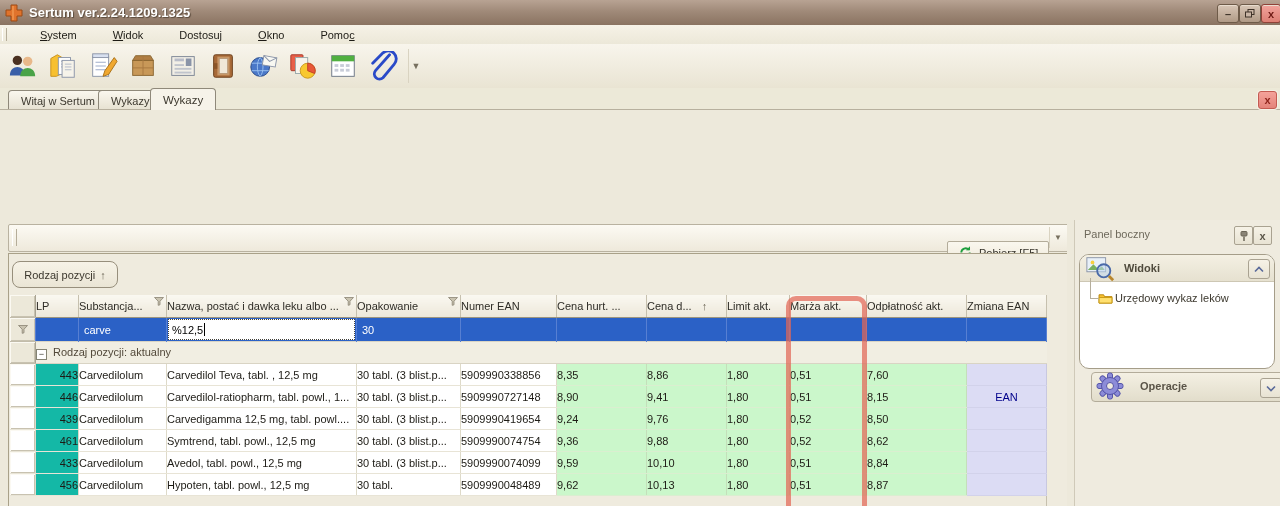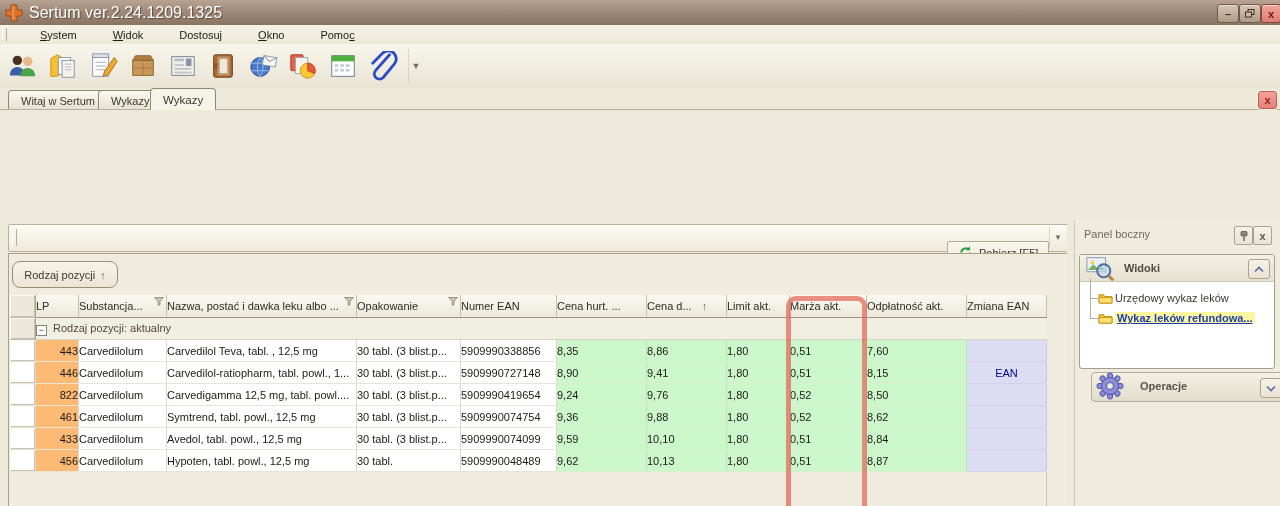--- a/index.html
+++ b/index.html
@@ -3,21 +3,21 @@
 <meta charset="utf-8">
 <style>
   html,body{margin:0;padding:0;background:#ECE9D8;}
   #screen{position:relative;width:1280px;height:506px;overflow:hidden;
     font-family:"Liberation Sans","DejaVu Sans",sans-serif;font-size:11px;color:#1d1b15;}
 
   
   #titlebar{position:absolute;left:0;top:0;width:1280px;height:25px;
     background:linear-gradient(#b8a393,#a08a79 45%,#8a7361);display:flex;align-items:center;}
   #app-logo{width:18px;height:18px;margin:0 6px 0 5px;}
-  #title-text{color:#fff;font-weight:normal;font-size:16px;text-shadow:1px 1px 1px #5a4a3c;}
+  #title-text{color:#fff;font-weight:bold;font-size:13px;text-shadow:1px 1px 1px #5a4a3c;}
   .winbtn{position:absolute;top:4px;width:20px;height:17px;border-radius:3px;
     border:1px solid #6e5b49;display:flex;align-items:center;justify-content:center;
     font-size:11px;font-weight:bold;color:#3e3228;
     background:linear-gradient(#d8c6b6,#b09a86);box-shadow:inset 0 1px 0 #e8dccf;}
   #btn-min{left:1217px;}
   #btn-restore{left:1239px;}
   #btn-close{left:1261px;width:18px;background:linear-gradient(#f2a49c,#dd7f74);
     border-color:#8f4238;color:#6e1a14;}
 
   
@@ -81,41 +81,41 @@
   tr.filter td.ind{background:#ECE8D9;}
   .filter-text{padding-left:5px;}
   .filter-input{margin:1px;height:19px;background:#fff;border:1px dotted #44423a;color:#000;
     display:flex;align-items:center;padding-left:3px;}
   .caret{display:inline-block;width:1px;height:13px;background:#000;margin-left:1px;}
   tr.grp td.gcell{height:21px;background:#F1EEE2;border-bottom:1px solid #d9d4c4;border-top:1px solid #d9d4c4;
     color:#52493a;font-weight:bold;padding-left:3px;}
   .grpbox{display:inline-block;width:9px;height:9px;border:1px solid #848373;background:#fff;
     font:9px/8px "Liberation Sans",sans-serif;text-align:center;color:#3a382e;margin-right:6px;vertical-align:-1px;}
   tr.data td{height:21px;border-right:1px solid #dedac9;border-bottom:1px solid #e8e4d6;background:#fff;padding:0 5px;}
-  tr.data td.c-lp{background:#fdba74;text-align:right;}
+  tr.data td.c-lp{background:#14b8a6;text-align:right;}
   tr.data td.c-num{background:#CBF7CB;text-align:left;border-right:1px solid #c4dfba;border-bottom:1px solid #daeed0;}
   tr.data td.c-chg{background:#DCDCF4;text-align:center;color:#00008B;border-right:1px solid #c8c8e0;border-bottom:1px solid #d2d2ea;}
   #grid-filler{position:absolute;left:1046px;top:185px;width:20px;height:318px;background:#EFEBDE;
     border-left:1px solid #c6c0ae;z-index:1;}
 
   
   #annotation{position:absolute;left:786px;top:186px;width:71px;height:292px;
     border:5px solid rgba(226,102,86,0.72);border-radius:10px;z-index:50;pointer-events:none;}
 
   
   #splitter{position:absolute;left:1067px;top:110px;width:7px;height:396px;background:#EDE9DB;}
   #sidepanel{position:absolute;left:1074px;top:110px;width:206px;height:396px;background:#EFEBDF;
     border-left:1px solid #cfc9b8;}
   #sp-title{position:absolute;left:9px;top:8px;color:#6e695b;}
   .sp-btn{position:absolute;top:6px;width:17px;height:17px;border:1px solid #a9a291;border-radius:2px;
     background:linear-gradient(#f6f2e7,#e8e3d3);display:flex;align-items:center;justify-content:center;color:#5a5448;}
   #sp-pin{left:159px;}
   #sp-close{left:178px;font-weight:bold;font-size:11px;}
   #widoki-box{position:absolute;left:4px;top:34px;width:194px;height:113px;border:1px solid #a59d89;
-    border-radius:3px;background:#fff;overflow:hidden;}
+    border-radius:10px;background:#fff;overflow:hidden;}
   #widoki-hdr{position:relative;height:26px;background:linear-gradient(#f4f0e3,#e6e1d0);
     border-bottom:1px solid #cdc7b4;display:flex;align-items:center;}
   #widoki-icon{width:32px;height:30px;margin-left:4px;}
   #widoki-label{font-weight:bold;color:#4f4a3c;margin-left:8px;}
   .chev-btn{position:absolute;right:4px;top:4px;width:20px;height:18px;border:1px solid #a9a291;border-radius:3px;
     background:linear-gradient(#f6f2e7,#e8e3d3);display:flex;align-items:center;justify-content:center;}
   .tree-item{position:relative;display:flex;align-items:center;gap:2px;height:20px;padding-left:18px;}
   .tree-item::before{content:"";position:absolute;left:10px;top:-10px;width:8px;height:20px;
     border-left:1px solid #b5ae9c;border-bottom:1px solid #b5ae9c;}
   .tree-label{color:#3c382e;}
@@ -318,20 +318,41 @@
             <th class="hdr"><span>Numer EAN</span></th>
             <th class="hdr"><span>Cena hurt. ...</span></th>
             <th class="hdr"><span>Cena d...</span><span class="sort-arrow" style="margin-left: 10px;">↑</span></th>
             <th class="hdr"><span>Limit akt.</span></th>
             <th class="hdr"><span>Marża akt.</span></th>
             <th class="hdr"><span>Odpłatność akt.</span></th>
             <th class="hdr"><span>Zmiana EAN</span></th>
           </tr>
         </thead>
         <tbody>
+          <tr class="filter">
+            <td class="ind"><svg width="10" height="9" viewBox="0 0 10 9">
+                <path d="M0.5 0.5h9L6 4.2v3.6L4.2 8.3V4.2Z" fill="#c9c3b0" stroke="#8a8474" stroke-width="0.8"></path>
+              </svg></td>
+            <td></td>
+            <td><span class="filter-text">carve</span></td>
+            <td>
+              <div class="filter-input">
+                <span>%12,5</span>
+                <span class="caret"></span>
+              </div>
+            </td>
+            <td><span class="filter-text">30</span></td>
+            <td></td>
+            <td></td>
+            <td></td>
+            <td></td>
+            <td></td>
+            <td></td>
+            <td></td>
+          </tr>
           <tr class="grp">
             <td class="ind"></td>
             <td class="gcell" colspan="11"><span class="grpbox">−</span><span>Rodzaj pozycji: aktualny</span></td>
           </tr>
           <tr class="data">
             <td class="ind"></td>
             <td class="c-lp">443</td>
             <td>Carvedilolum</td>
             <td>Carvedilol Teva, tabl. , 12,5 mg</td>
             <td>30 tabl. (3 blist.p...</td>
@@ -352,21 +373,21 @@
             <td>5909990727148</td>
             <td class="c-num">8,90</td>
             <td class="c-num">9,41</td>
             <td class="c-num">1,80</td>
             <td class="c-num">0,51</td>
             <td class="c-num">8,15</td>
             <td class="c-chg">EAN</td>
           </tr>
           <tr class="data">
             <td class="ind"></td>
-            <td class="c-lp">822</td>
+            <td class="c-lp">439</td>
             <td>Carvedilolum</td>
             <td>Carvedigamma 12,5 mg, tabl. powl....</td>
             <td>30 tabl. (3 blist.p...</td>
             <td>5909990419654</td>
             <td class="c-num">9,24</td>
             <td class="c-num">9,76</td>
             <td class="c-num">1,80</td>
             <td class="c-num">0,52</td>
             <td class="c-num">8,50</td>
             <td class="c-chg"></td>
@@ -448,27 +469,20 @@
           </div>
         </div>
         <div style="padding-top:6px;">
           <div class="tree-item">
             <svg width="15" height="12" viewBox="0 0 16 13">
                 <path d="M1 3h5l1 2h8v7H1z" fill="#f7c030" stroke="#b8860b"></path>
                 <path d="M1 6h14v6H1z" fill="#ffe070" stroke="#c79810"></path>
               </svg>
             <span class="tree-label">Urzędowy wykaz leków</span>
           </div>
-          <div class="tree-item">
-            <svg width="15" height="12" viewBox="0 0 16 13">
-                <path d="M1 3h5l1 2h8v7H1z" fill="#f7c030" stroke="#b8860b"></path>
-                <path d="M1 6h14v6H1z" fill="#ffe070" stroke="#c79810"></path>
-              </svg>
-            <span class="tree-label sel">Wykaz leków refundowa...</span>
-          </div>
         </div>
       </div>
 
       <div id="operacje-bar">
         <svg id="gear-icon" viewBox="0 0 32 32">
           <g fill="#8c8cd8" stroke="#5555a8" stroke-width="1">
             <rect x="13.5" y="3" width="5" height="26" rx="2"></rect>
             <rect x="13.5" y="3" width="5" height="26" rx="2" transform="rotate(45 16 16)"></rect>
             <rect x="13.5" y="3" width="5" height="26" rx="2" transform="rotate(90 16 16)"></rect>
             <rect x="13.5" y="3" width="5" height="26" rx="2" transform="rotate(135 16 16)"></rect>

